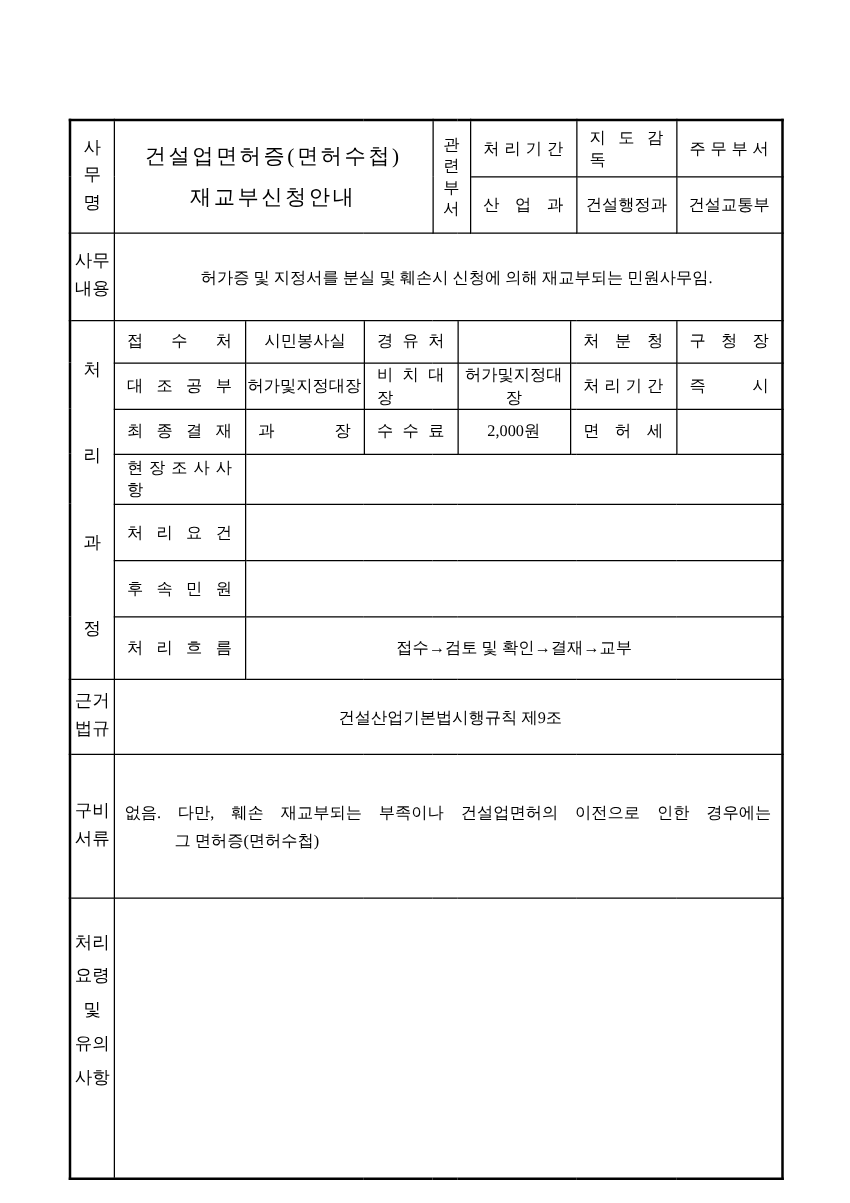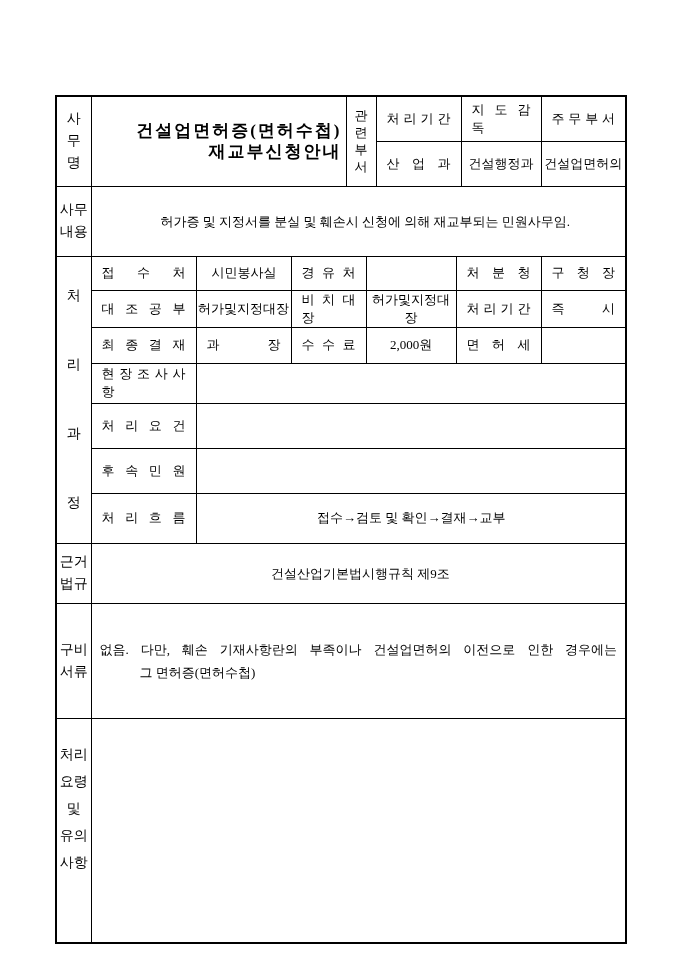--- a/index.html
+++ b/index.html
@@ -48,25 +48,25 @@
   }
   
   td.jl {
     text-align: justify;
     text-align-last: justify;
     padding: 0 10px;
   }
   td.ctr { text-align: center; padding: 0 1px; margin-top: 13px; }
   td.lft { text-align: center; padding-left: 5px; }
   td.title-cell {
-    text-align: right;
-    font-weight: bold;
+    text-align: center;
+    font-weight: normal;
     font-size: 17px;
     letter-spacing: 2px;
-    line-height: 21px;
+    line-height: 33px;
     white-space: pre-line;
   }
   td.related {
     white-space: pre-line;
     text-align: center;
     font-size: 13px;
     line-height: 17px;
     padding: 0;
   }
   td.proc-td { padding: 0; }
@@ -117,21 +117,21 @@
 련
 부
 서</td>
       <td class="jl" colspan="2">처 리 기 간</td>
       <td class="jl">지 도 감 독</td>
       <td class="jl">주 무 부 서</td>
     </tr>
     <tr style="height:45px">
       <td class="jl" colspan="2">산 업 과</td>
       <td class="ctr">건설행정과</td>
-      <td class="ctr">건설업면허의</td>
+      <td class="ctr">건설교통부</td>
     </tr>
 
     <tr style="height:70px">
       <td class="lbl">사무
 내용</td>
       <td class="content c-indent" colspan="9">허가증 및 지정서를 분실 및 훼손시 신청에 의해 재교부되는 민원사무임.</td>
     </tr>
 
     <tr style="height:34px">
       <td class="proc-td" rowspan="7">
@@ -185,21 +185,21 @@
     <tr style="height:60px">
       <td class="lbl">근거
 법규</td>
       <td class="content" colspan="9">건설산업기본법시행규칙 제9조</td>
     </tr>
 
     <tr style="height:115px">
       <td class="lbl">구비
 서류</td>
       <td class="docs" colspan="9">
-        <div class="jl-line">없음. 다만, 훼손 기재사항란의 부족이나 건설업면허의 이전으로 인한 경우에는</div>
+        <div class="jl-line">없음. 다만, 훼손 재교부되는 부족이나 건설업면허의 이전으로 인한 경우에는</div>
         <div class="l-line">그 면허증(면허수첩)</div>
       </td>
     </tr>
 
     <tr style="height:225px">
       <td class="lbl top">처리
 요령
 및
 유의
 사항</td>

